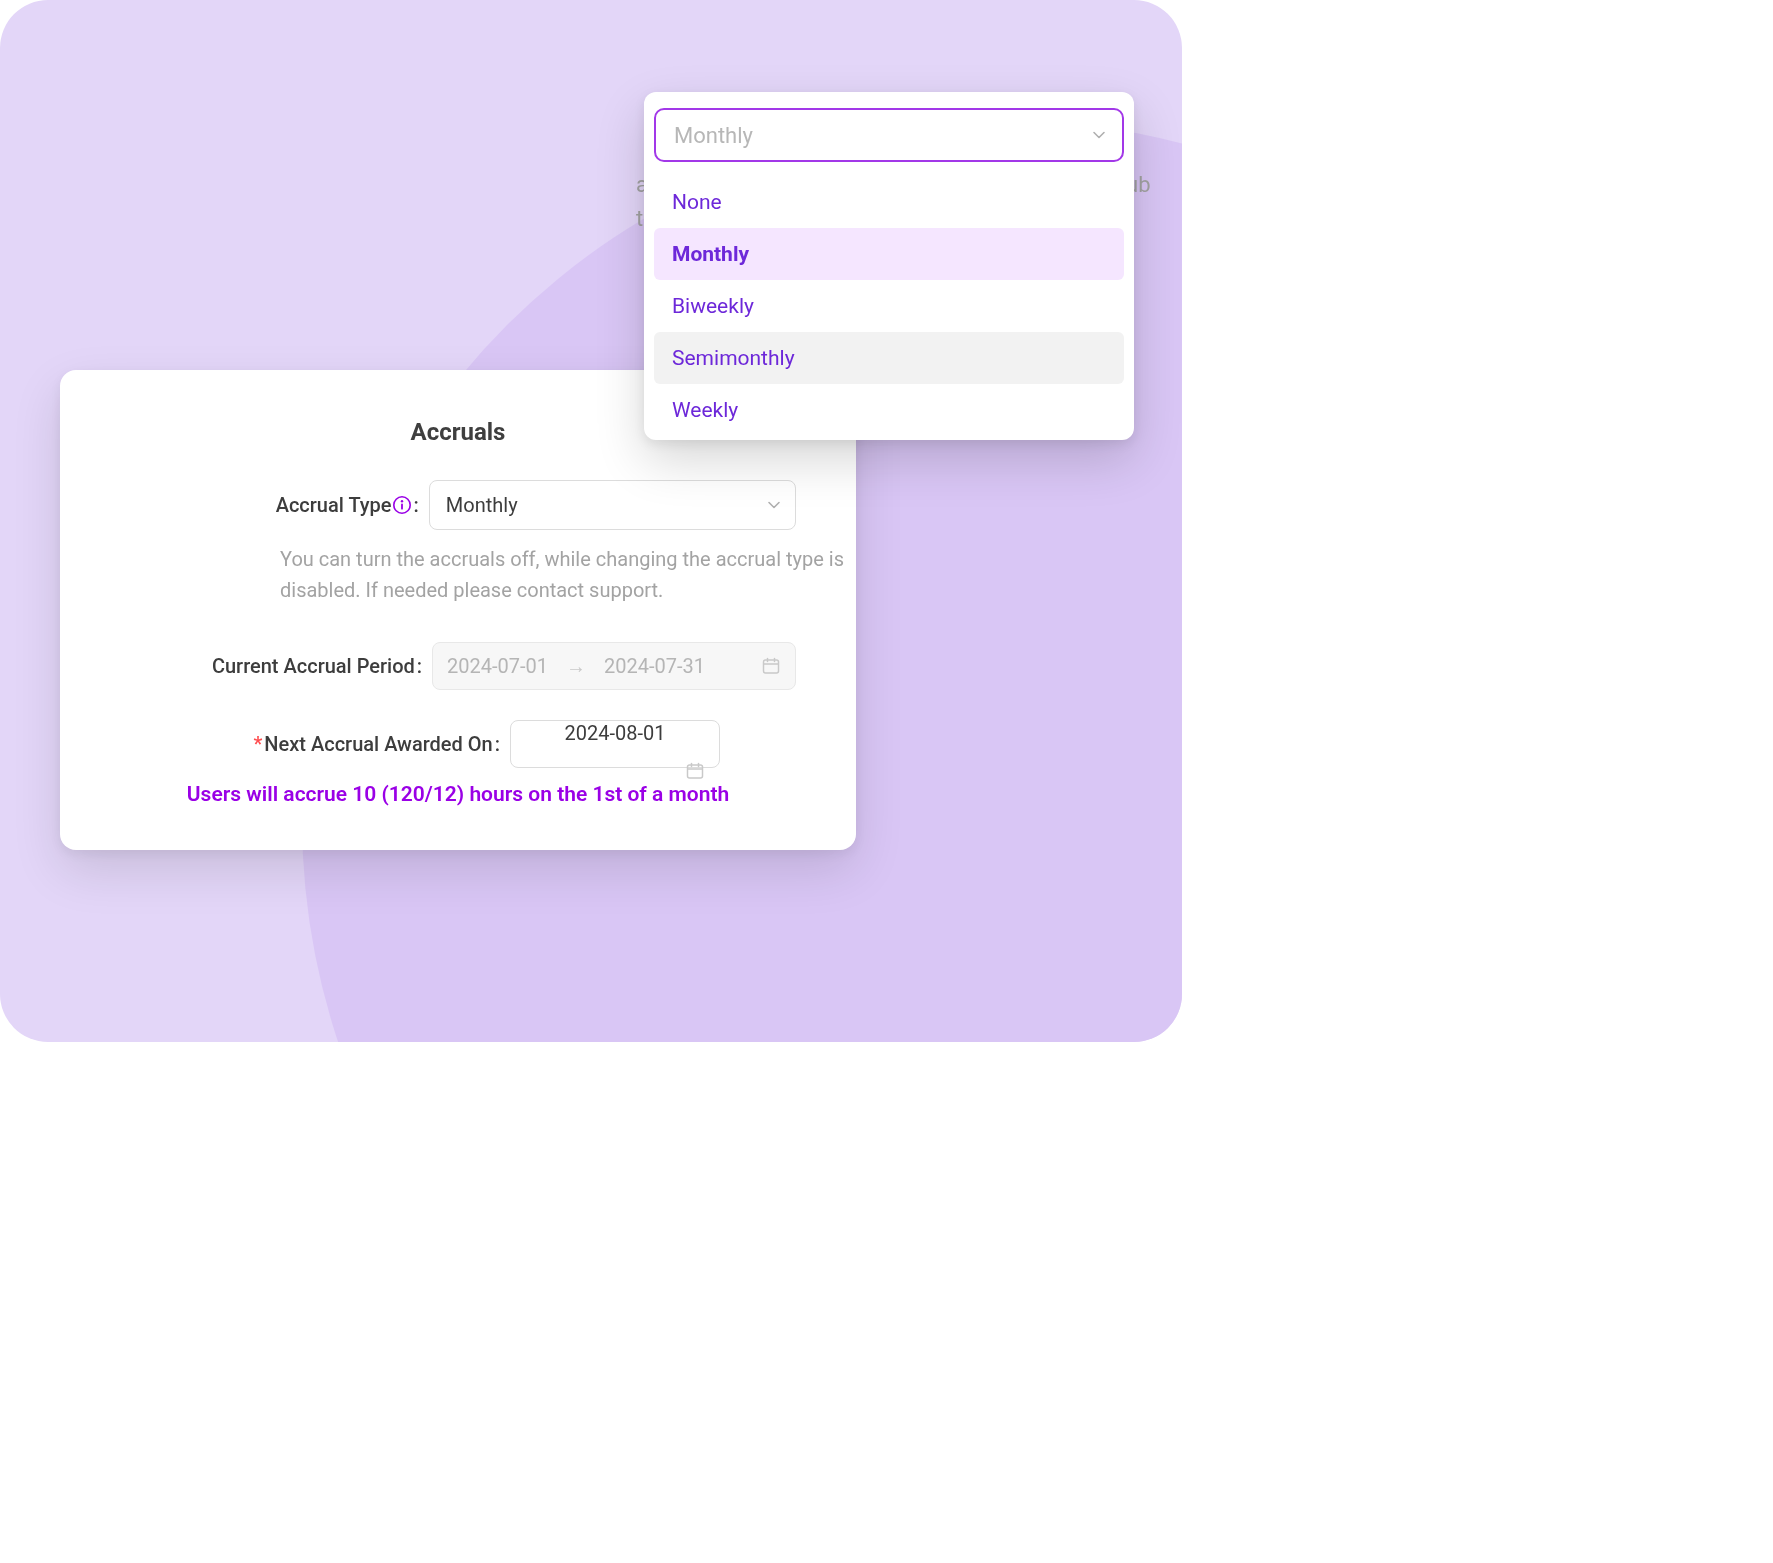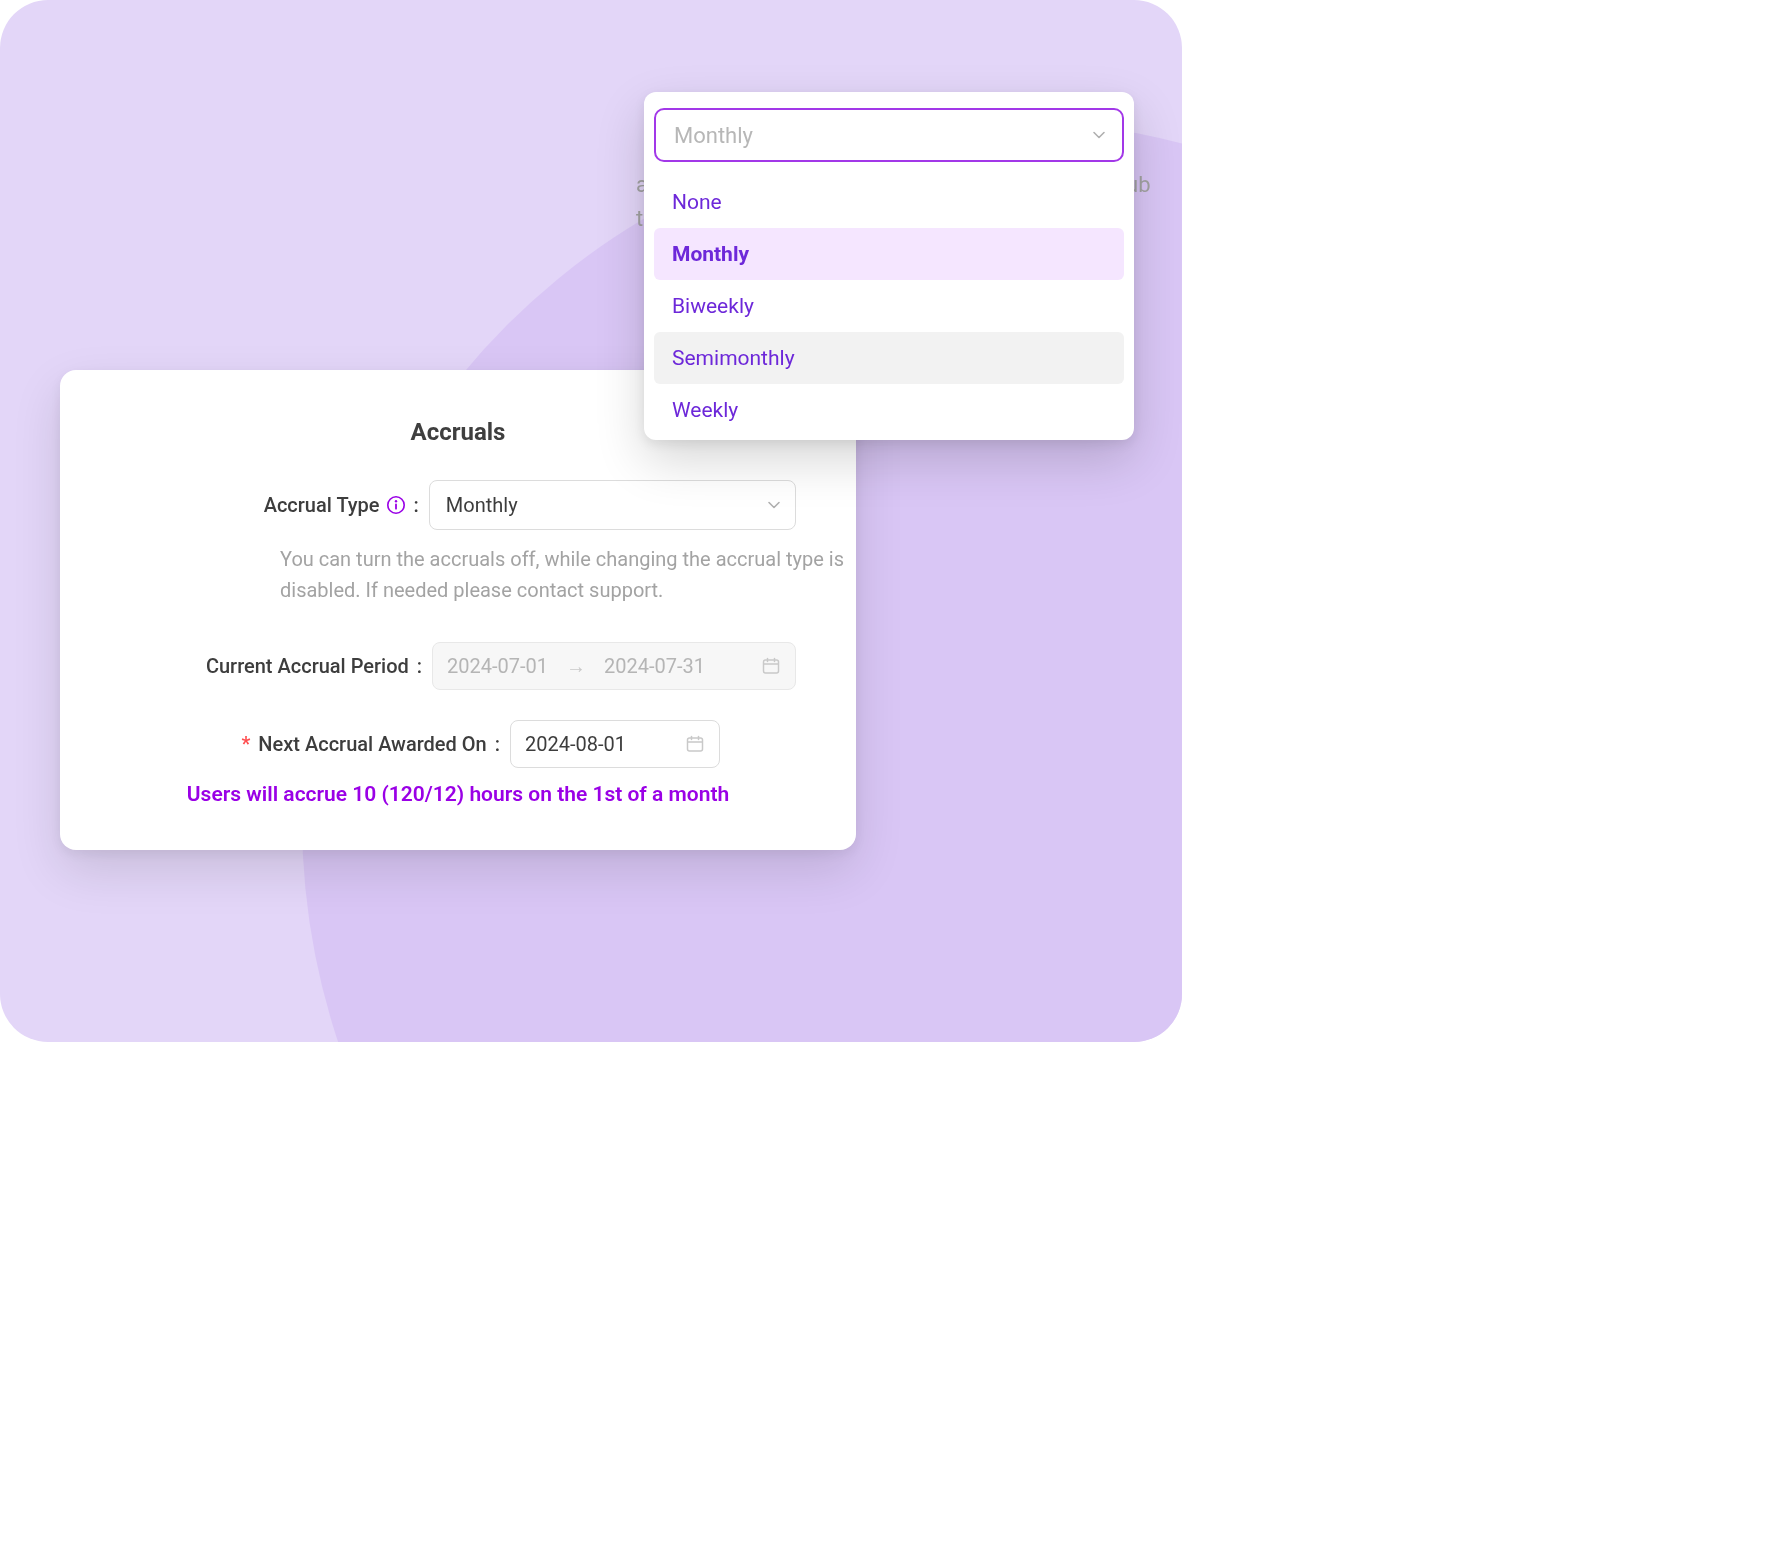--- a/index.html
+++ b/index.html
@@ -64,21 +64,20 @@
   .label-col {
     width: 390px;
     text-align: right;
     padding-right: 10px;
     font-size: 20px;
     color: #3d3d3d;
     font-weight: 500;
     display: flex;
     align-items: center;
     justify-content: flex-end;
-    gap: 6px;
   }
   .label-col .req { color: #ff4d4f; margin-right: 2px; }
   .label-col .colon { margin-left: 2px; }
   .info-icon {
     width: 20px; height: 20px;
     display:inline-flex; align-items:center; justify-content:center;
   }
   .select-box {
     position: relative;
     width: 450px;
@@ -128,20 +127,21 @@
     height: 48px;
     border: 1px solid #dcdcdc;
     background: #fff;
     border-radius: 8px;
     display: flex;
     align-items: center;
     padding: 0 14px;
     font-size: 20px;
     color: #3d3d3d;
     gap: 16px;
+    flex-direction: column;
   }
   .date-box .cal-icon { margin-left: auto; color: #c9c9c9; }
   .summary-line {
     font-size: 21px;
     font-weight: 600;
     color: #9a00e6;
     text-align: center;
   }
   
   .dropdown-panel {

